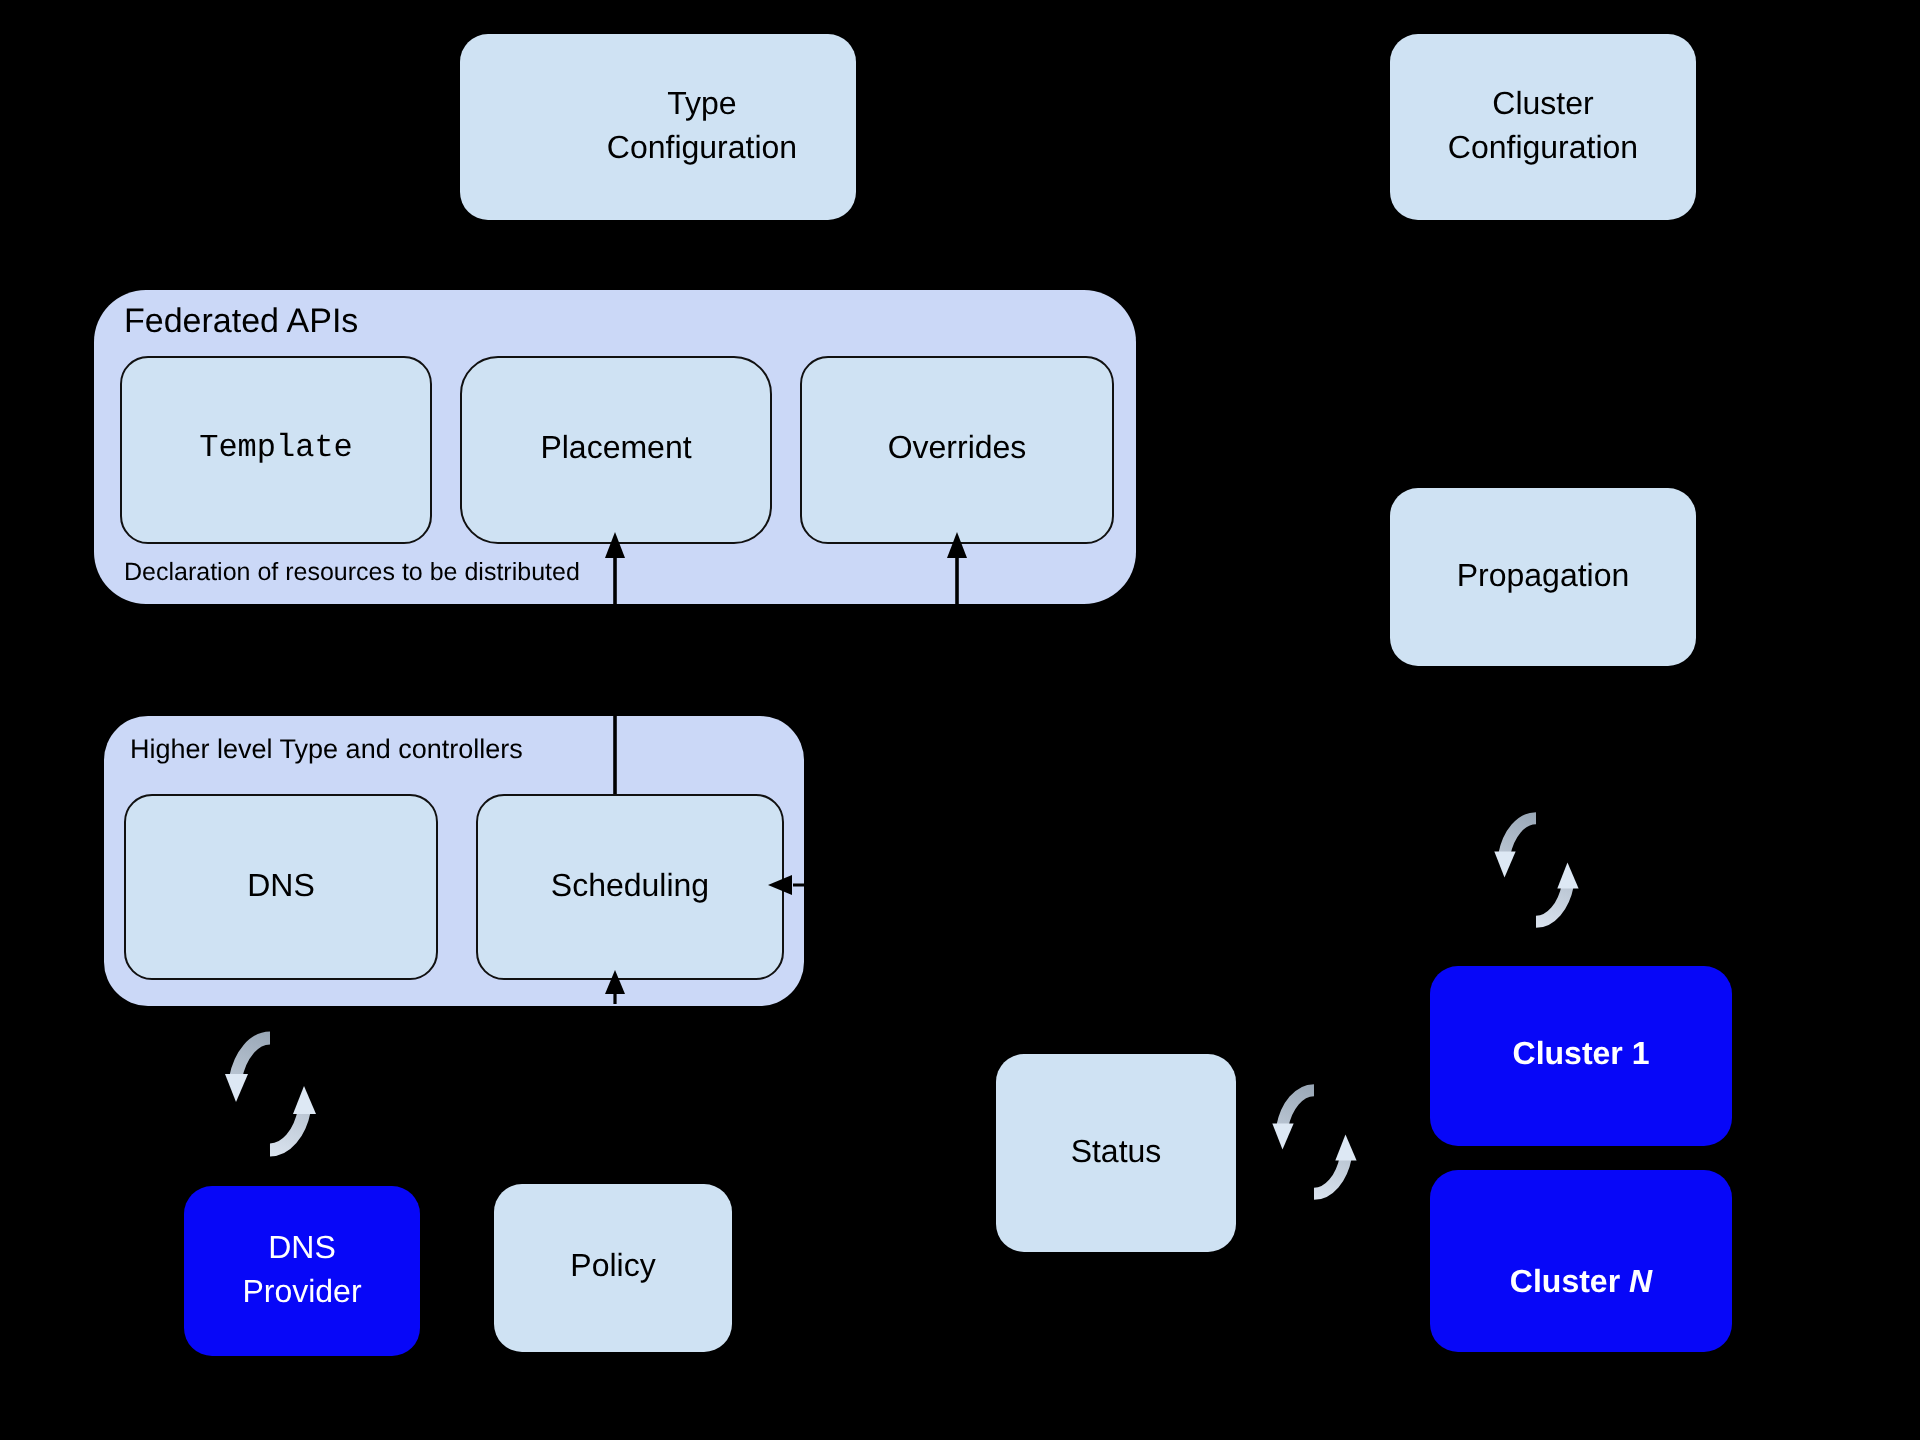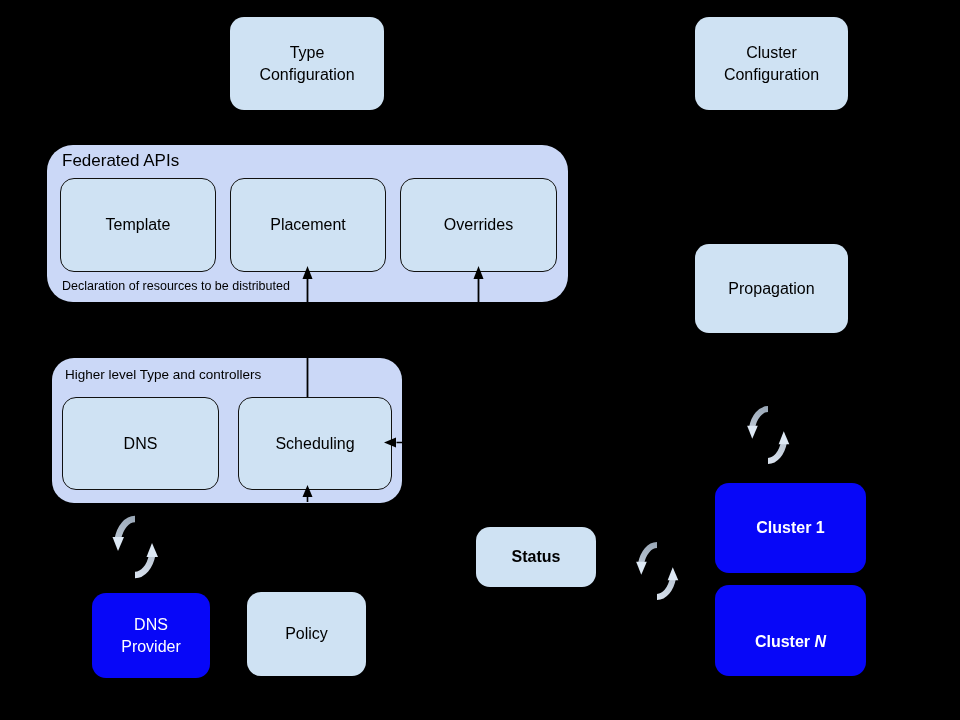--- a/index.html
+++ b/index.html
@@ -48,43 +48,43 @@
 
   <svg width="0" height="0" style="position:absolute" aria-hidden="true">
     <defs>
       <linearGradient id="syncGrad" gradientUnits="userSpaceOnUse" x1="42" y1="0" x2="12" y2="70">
         <stop offset="0" stop-color="#8d9cac"></stop>
         <stop offset="1" stop-color="#e6eef9"></stop>
       </linearGradient>
     </defs>
   </svg>
 
-  <div class="node" style="left:230px;top:17px;width:154px;height:93px;">Type
+  <div class="node" style="left:230px;top:17px;width:154px;height:93px;padding-left:44px;">Type
 Configuration</div>
 
   <div class="node" style="left:695px;top:17px;width:153px;height:93px;">Cluster
 Configuration</div>
 
   <div class="group" style="left:47px;top:145px;width:521px;height:157px;">
     <span class="group-title">Federated APIs</span>
     <span class="group-caption">Declaration of resources to be distributed</span>
   </div>
-  <div class="node bordered" style="left:60px;top:178px;width:154px;height:92px;">Template</div>
-  <div class="node bordered" style="left:230px;top:178px;width:154px;height:92px;">Placement</div>
+  <div class="node bordered" style="left:60px;top:178px;width:154px;height:92px;font-family:Liberation Mono, monospace;">Template</div>
+  <div class="node bordered" style="left:230px;top:178px;width:154px;height:92px;border-radius:19px;">Placement</div>
   <div class="node bordered" style="left:400px;top:178px;width:155px;height:92px;">Overrides</div>
 
   <div class="node" style="left:695px;top:244px;width:153px;height:89px;">Propagation</div>
 
   <div class="group" style="left:52px;top:358px;width:350px;height:145px;border-radius:22px;">
     <span class="group-title small">Higher level Type and controllers</span>
   </div>
   <div class="node bordered" style="left:62px;top:397px;width:155px;height:91px;">DNS</div>
   <div class="node bordered" style="left:238px;top:397px;width:152px;height:91px;">Scheduling</div>
 
-  <div class="node" style="left:476px;top:527px;width:120px;height:60px;font-weight:bold;">Status</div>
+  <div class="node" style="left:498px;top:527px;width:120px;height:99px;">Status</div>
 
   <div class="node" style="left:247px;top:592px;width:119px;height:84px;">Policy</div>
 
   <div class="node blue" style="left:75px;top:593px;width:118px;height:85px;">DNS
 Provider</div>
 
   <div class="node blue bold" style="left:698px;top:483px;width:151px;height:90px;">Cluster 1</div>
 
   <div class="node blue bold" style="left:698px;top:585px;width:151px;height:91px;">
     <span>

